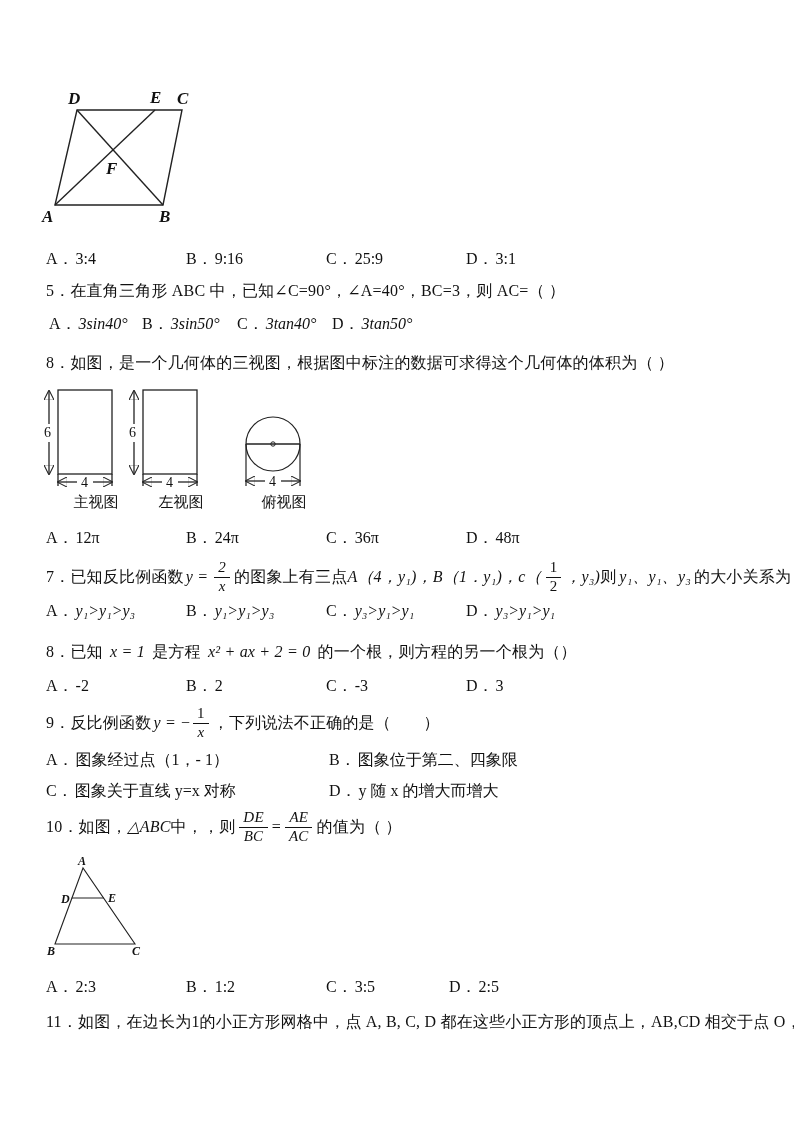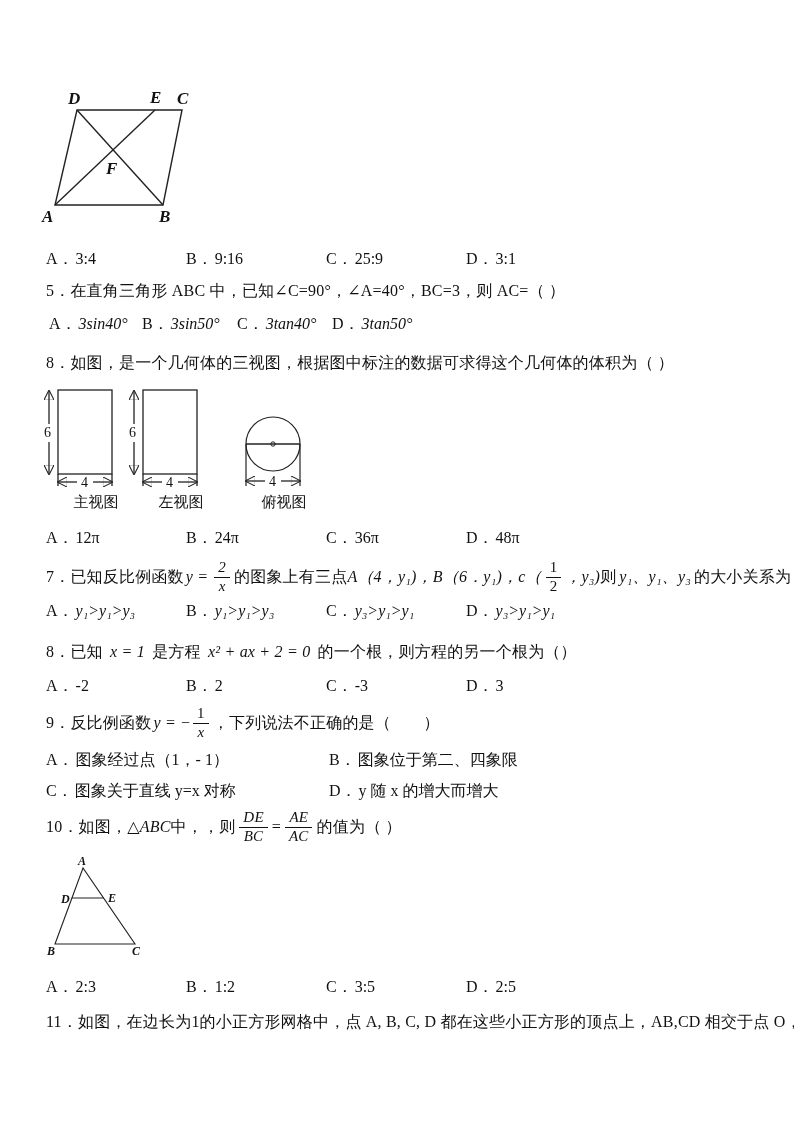--- a/index.html
+++ b/index.html
@@ -5,21 +5,21 @@
   html,body { margin:0; padding:0; background:#fff; }
   .page {
     position:relative; width:794px; height:1123px; background:#ffffff;
     color:#111; font-family:"Liberation Serif","DejaVu Serif",serif;
     font-size:16px; overflow:hidden;
   }
   .abs { position:absolute; white-space:nowrap;margin-left:11px; }
   .qtext { font-size:16px; line-height:20px; letter-spacing:0.2px; }
   .opt  { font-size:16px; line-height:20px; }
   .okey { margin-right:2px; }
-  .mi   { font-style:italic; }
+  .mi   { font-style:italic;font-family:Liberation Serif, serif; }
   .qline { display:flex; align-items:center; }
   .qline > * { flex:0 0 auto; }
   .frac {
     display:inline-flex; flex-direction:column; align-items:center;
     vertical-align:middle; margin:0 4px; font-style:italic; line-height:1.05;
     font-size:15px;
   }
   .frac .num { border-bottom:1.3px solid #111; padding:0 4px 1px 4px; }
   .frac .den { padding:1px 4px 0 4px; }
   svg { position:absolute; overflow:visible; }
@@ -110,21 +110,21 @@
   <div class="abs opt" style="left:455px; top:528px"><span class="okey">D．</span><span>48π</span></div>
 
   <div class="abs qtext qline" style="left:35px; top:554px; height:46px">
     <span>7．已知反比例函数</span>
     <span class="mi" style="margin:0 2px">y =</span>
     <span class="frac">
         <span class="num">2</span>
         <span class="den">x</span>
       </span>
     <span>的图象上有三点</span>
-    <span class="mi">A（4，y₁)，B（6．y₁)，c（</span>
+    <span class="mi">A（4，y₁)，B（1．y₁)，c（</span>
     <span class="frac">
         <span class="num" style="font-style:normal">1</span>
         <span class="den" style="font-style:normal">2</span>
       </span>
     <span class="mi">，y₃)</span>
     <span>则</span>
     <span class="mi" style="margin:0 3px">y₁、y₁、y₃</span>
     <span>的大小关系为（　　）</span>
   </div>
   <div class="abs opt mi" style="left:35px;  top:601px"><span class="okey" style="font-style:normal">A．</span><span>y₁&gt;y₁&gt;y₃</span></div>
@@ -181,17 +181,17 @@
     <text class="figlab" x="36" y="9" font-size="12">A</text>
     <text class="figlab" x="5" y="99" font-size="12">B</text>
     <text class="figlab" x="90" y="99" font-size="12">C</text>
     <text class="figlab" x="19" y="47" font-size="12">D</text>
     <text class="figlab" x="66" y="46" font-size="12">E</text>
   </svg>
 
   <div class="abs opt" style="left:35px;  top:977px"><span class="okey">A．</span><span>2:3</span></div>
   <div class="abs opt" style="left:175px; top:977px"><span class="okey">B．</span><span>1:2</span></div>
   <div class="abs opt" style="left:315px; top:977px"><span class="okey">C．</span><span>3:5</span></div>
-  <div class="abs opt" style="left:455px; top:977px"><span class="okey">D．</span><span>2:5</span></div>
+  <div class="abs opt" style="left:438px; top:977px"><span class="okey">D．</span><span>2:5</span></div>
 
   <div class="abs qtext" style="left:35px; top:1012px">11．如图，在边长为1的小正方形网格中，点 A, B, C, D 都在这些小正方形的顶点上，AB,CD 相交于点 O，则</div>
 
 </div>
 
 </body></html>

